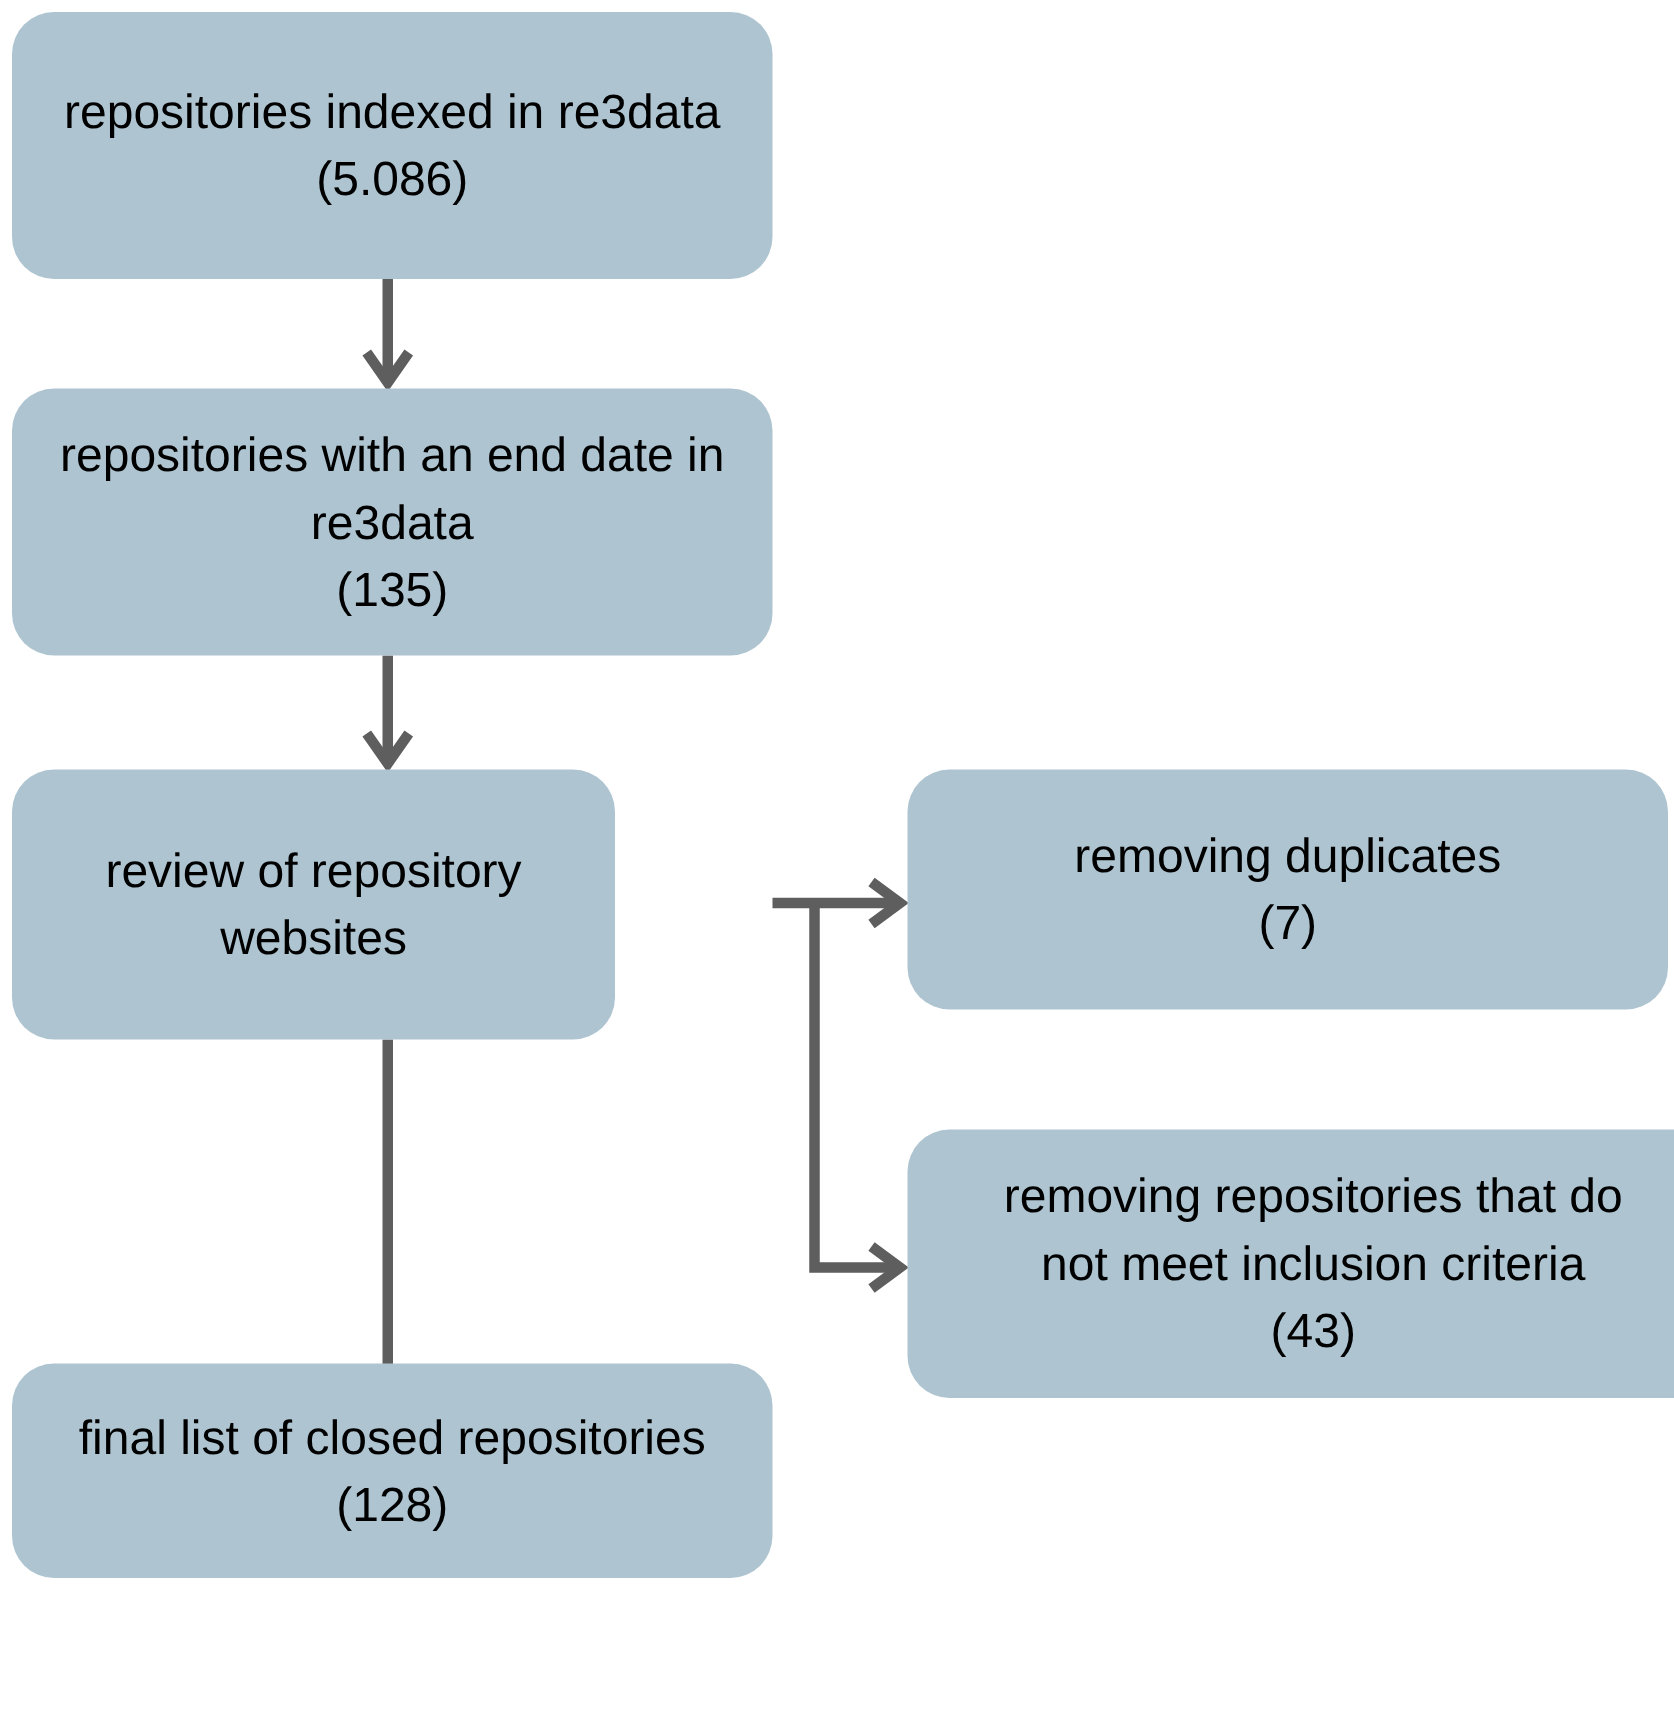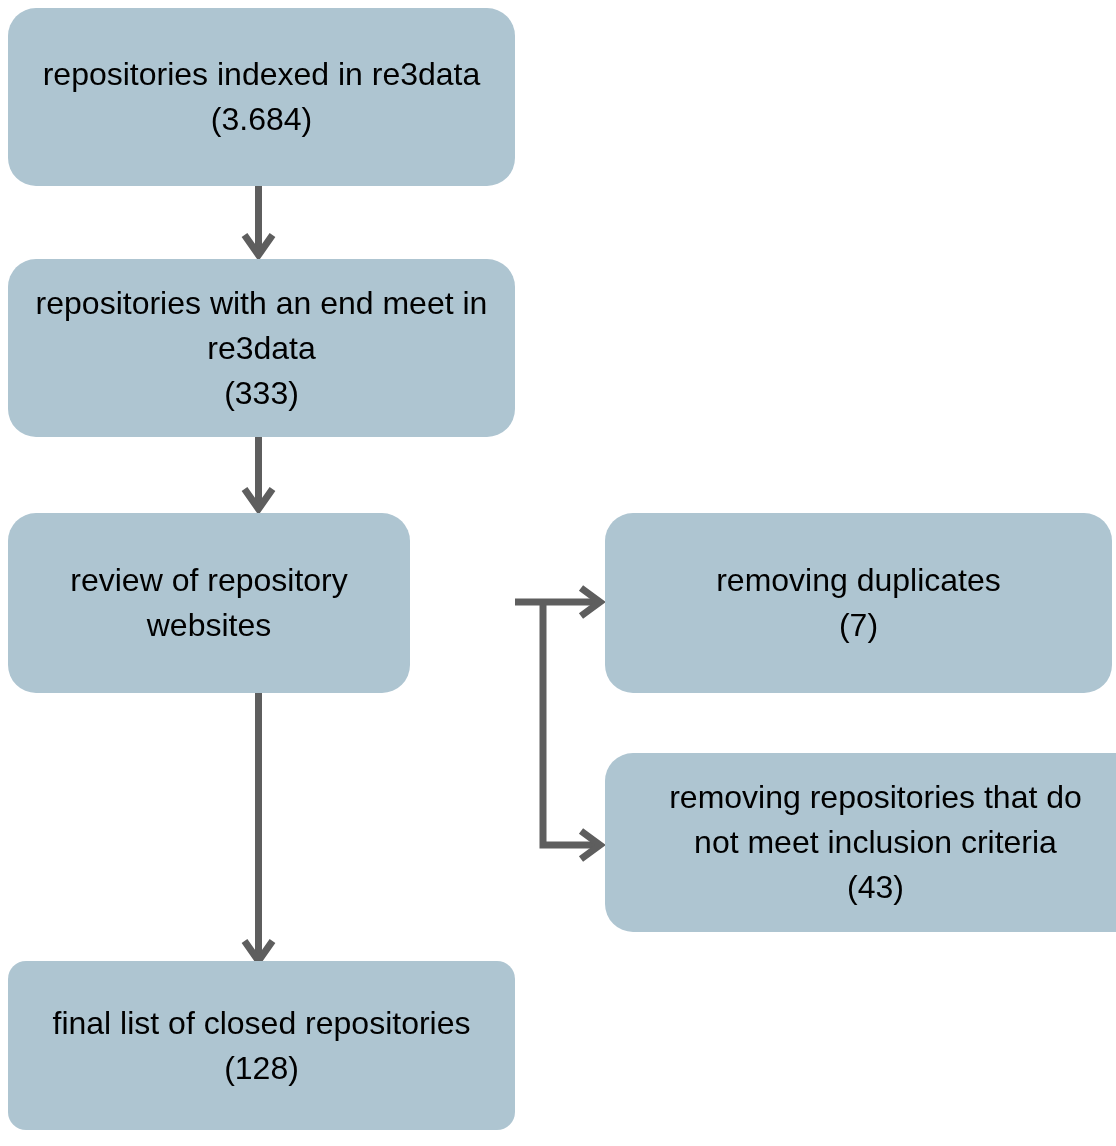--- a/index.html
+++ b/index.html
@@ -46,23 +46,23 @@
     color: var(--text);
     font-size: 32px;
     line-height: 45px;
     padding: 2px 4px;
   }
 
   
   .node-indexed   { left: 8px;   top: 8px;   width: 507px; height: 178px; }
   .node-end-date  { left: 8px;   top: 259px; width: 507px; height: 178px; }
   .node-review    { left: 8px;   top: 513px; width: 402px; height: 180px; }
-  .node-final     { left: 8px;   top: 961px; width: 507px; height: 169px; border-radius: 18px; }
+  .node-final     { left: 8px;   top: 909px; width: 507px; height: 143px; }
   
-  .node-duplicates { left: 605px; top: 513px; width: 507px; height: 180px; }
+  .node-duplicates { left: 605px; top: 513px; width: 507px; height: 160px; }
   .node-exclusion  { left: 605px; top: 753px; width: 541px; height: 179px; text-align: right; }
 </style>
 </head>
 <body>
 
 <div class="canvas">
 
   <svg class="edges-layer" width="1116" height="1146" viewBox="0 0 1116 1146" aria-hidden="true">
 
     <g>
@@ -86,27 +86,27 @@
     </g>
 
     <g>
       <path class="edge" d="M543 602 L543 845 L595 845"></path>
       <path class="edge" d="M581 831 L600 845 L581 859"></path>
     </g>
   </svg>
 
   <div class="node node-indexed">
     <div>repositories indexed in re3data</div>
-    <div>(3.684)</div>
+    <div>(5.086)</div>
   </div>
 
   <div class="node node-end-date">
-    <div>repositories with an end meet in</div>
+    <div>repositories with an end date in</div>
     <div>re3data</div>
-    <div>(333)</div>
+    <div>(135)</div>
   </div>
 
   <div class="node node-review">
     <div>review of repository websites</div>
   </div>
 
   <div class="node node-duplicates">
     <div>removing duplicates</div>
     <div>(7)</div>
   </div>

